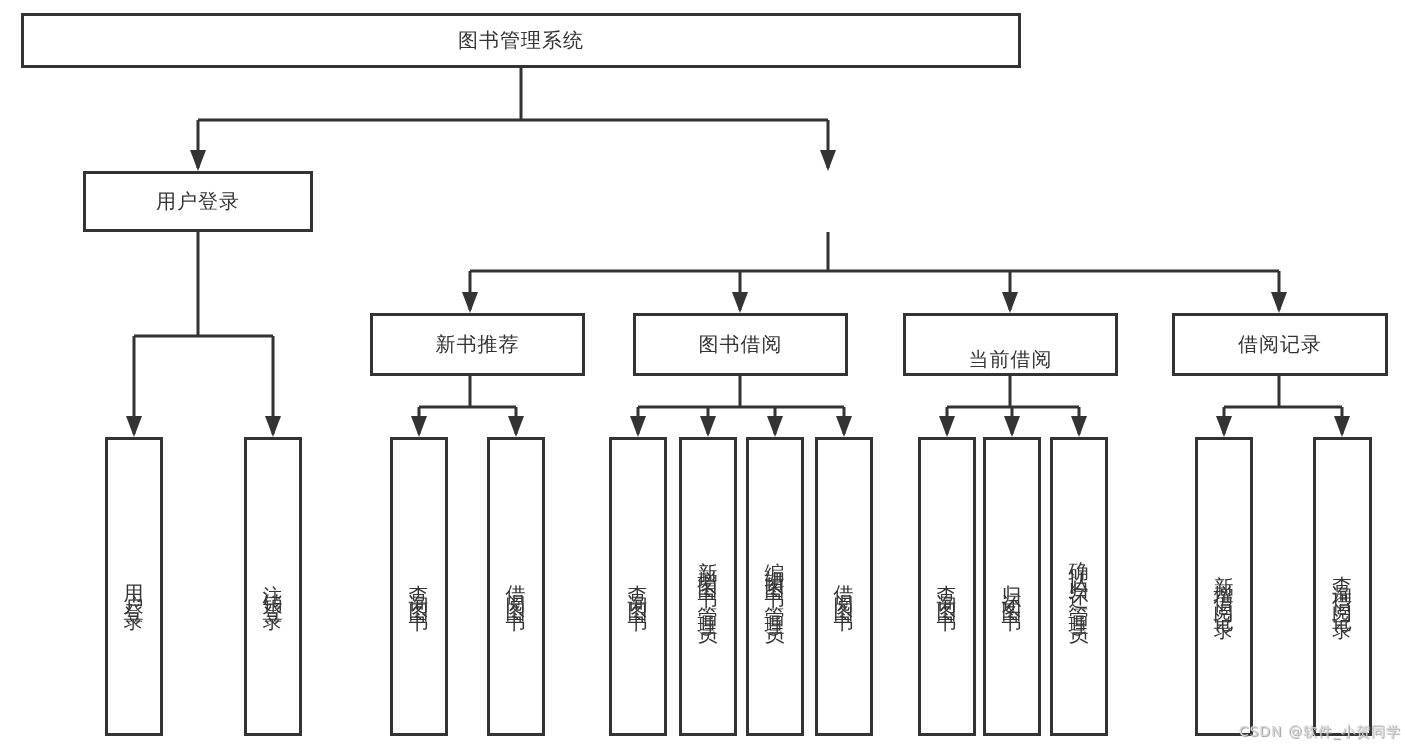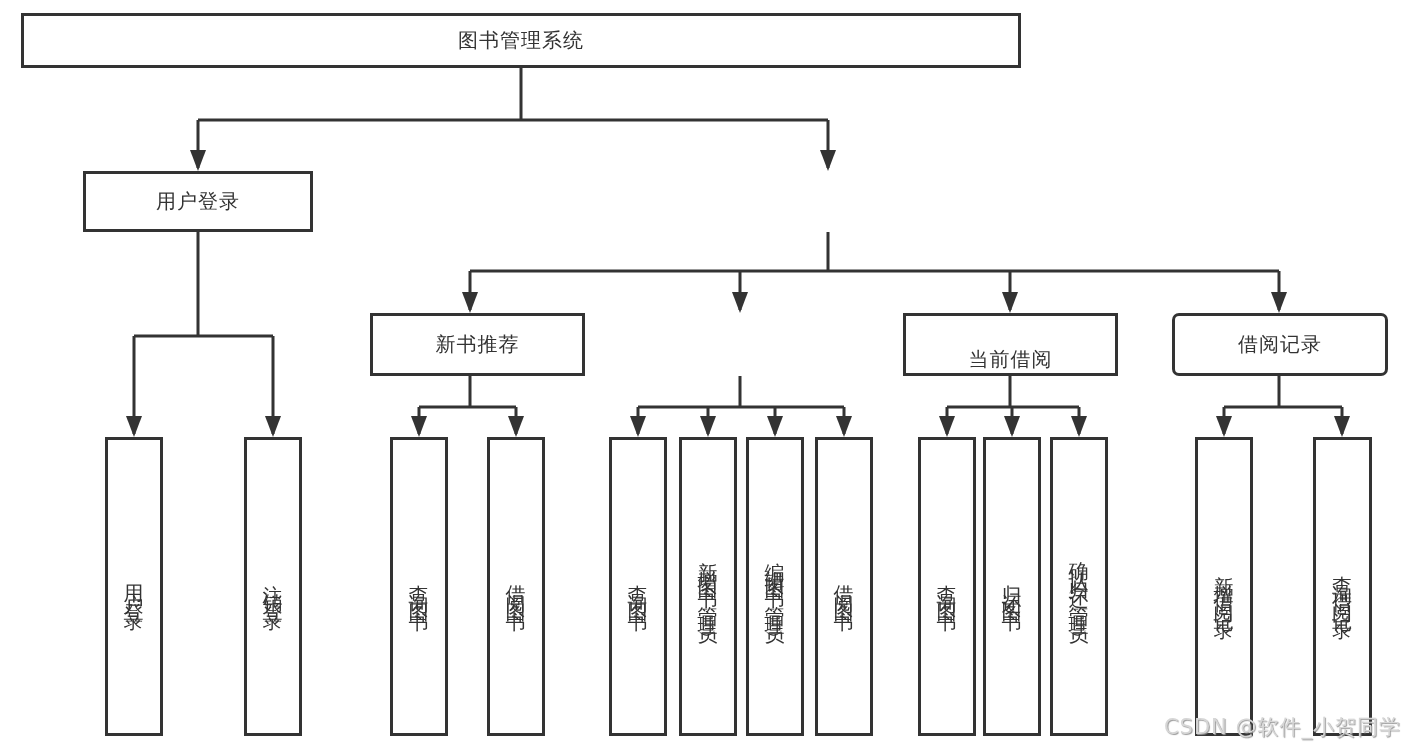--- a/index.html
+++ b/index.html
@@ -33,21 +33,21 @@
     writing-mode:vertical-rl;
     text-orientation:mixed;
     line-height:1;
     letter-spacing:9px;
     font-size:20px;
   }
   .watermark{
     position:absolute;
     right:4px;
     bottom:6px;
-    font-size:21px;
+    font-size:14px;
     color:#d6d6d6;
     text-shadow:1px 1px 1px #9a9a9a;
     letter-spacing:1px;
     white-space:nowrap;
   }
 </style>
 </head>
 <body>
 
 <div id="stage">
@@ -96,24 +96,27 @@
     <span>图书管理系统</span>
   </div>
 
   <div class="node l2box" style="left:83px;">
     <span>用户登录</span>
   </div>
 
   <div class="node l3box" style="left:354px;margin-left:16px;">
     <span>新书推荐</span>
   </div>
+  <div class="node l3box" style="left:633px;">
+    <span>图书借阅</span>
+  </div>
   <div class="node l3box" style="left:903px;align-items:flex-end;">
     <span>当前借阅</span>
   </div>
-  <div class="node l3box" style="left:1172px;width:216px;border-radius:7px;">
+  <div class="node l3box" style="left:1172px;width:216px;">
     <span>借阅记录</span>
   </div>
 
   <div class="node leaf" style="left:105px;">
     <span>用户登录</span>
   </div>
   <div class="node leaf" style="left:244px;">
     <span>注销登录</span>
   </div>
 

